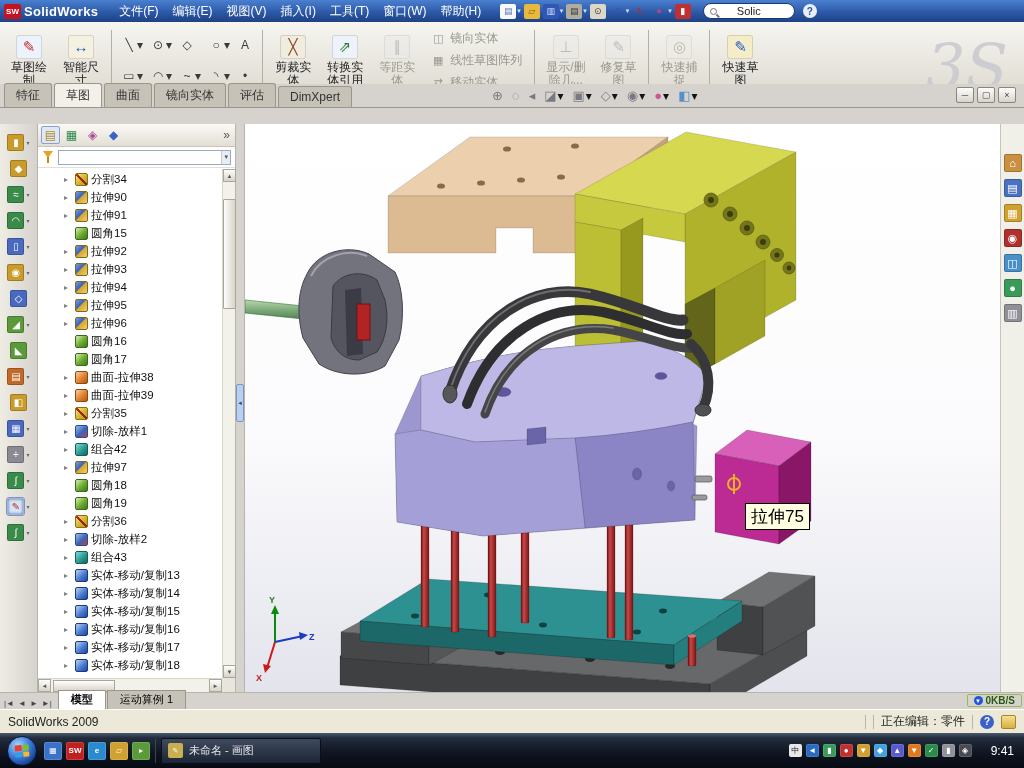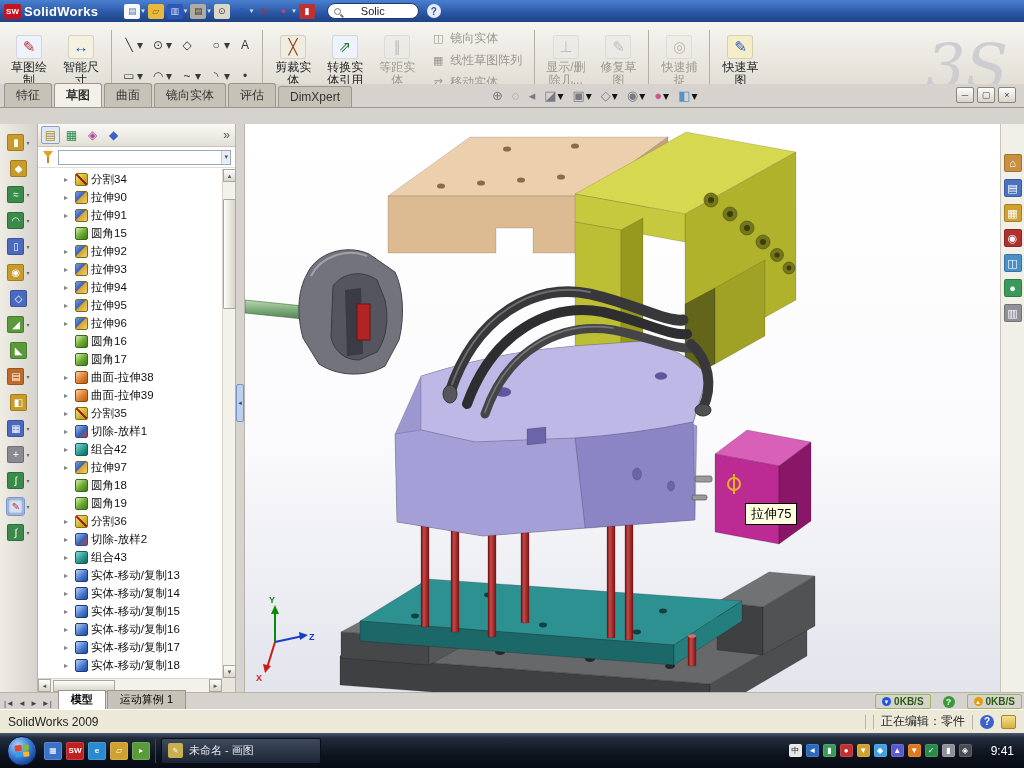--- a/index.html
+++ b/index.html
@@ -35,21 +35,21 @@
 .sgg{font-size:12px;width:14px;text-align:center;}
 .stack{display:flex;flex-direction:column;justify-content:center;gap:3px;padding:0 3px;}
 .stackbtn{display:flex;align-items:center;gap:5px;font-size:12px;color:#9a978e;padding:1px 4px;}
 .sicon{font-size:11px;width:14px;text-align:center;}
 .watermark{position:absolute;right:16px;top:14px;font-size:62px;line-height:62px;color:#c9c9cf;font-style:italic;font-family:"DejaVu Serif","Liberation Serif",serif;opacity:.85;pointer-events:none;}
 
 
 .tabrow{position:absolute;top:84px;left:0;right:0;height:24px;background:#d6d3ce;border-bottom:1px solid #9a968c;}
 .cmtabs{position:absolute;left:2px;bottom:0;display:flex;align-items:flex-end;}
 .cmtab{padding:3px 11px;font-size:12px;color:#333;border:1px solid #9a968c;border-bottom:none;background:#c6c2b8;margin-left:2px;border-radius:3px 3px 0 0;white-space:nowrap;}
-.cmtab.active{background:#f2f0e8;font-weight:bold;}
+.cmtab.active{background:#f2f0e8;font-weight:normal;}
 .headsup{position:absolute;left:492px;top:4px;display:flex;gap:9px;align-items:center;opacity:.9;}
 .hic{display:flex;align-items:center;gap:1px;}
 .hicon{font-size:13px;color:#70707a;}
 .winctrl{position:absolute;right:8px;top:3px;display:flex;gap:3px;}
 .wbtn{width:18px;height:16px;border:1px solid #8a867c;background:linear-gradient(#fdfdfb,#d8d4ca);font-size:9px;display:flex;align-items:center;justify-content:center;color:#444;border-radius:2px;}
 
 
 .main{position:absolute;top:124px;left:0;right:0;bottom:76px;display:flex;}
 .leftstrip{width:38px;background:linear-gradient(90deg,#efece4,#d6d3ce);border-right:1px solid #b8b4aa;padding-top:10px;display:flex;flex-direction:column;align-items:center;gap:9px;overflow:hidden;}
 .lsi{display:flex;align-items:center;gap:2px;}
@@ -87,32 +87,32 @@
 .hscroll{position:absolute;left:0;bottom:0;right:13px;height:14px;background:#f2f1ea;border-top:1px solid #d8d4ca;display:flex;align-items:center;}
 .hthumb{width:62px;height:12px;background:linear-gradient(#fdfdfb,#d8d4ca);border:1px solid #aaa69c;margin-left:2px;}
 .hsp{flex:1;}
 .corner{position:absolute;right:0;bottom:0;width:13px;height:14px;background:#e8e5dc;}
 
 .splitter{width:9px;background:#d6d3ce;border-right:1px solid #b8b4aa;position:relative;}
 .splitbtn{position:absolute;top:260px;left:0;width:8px;height:38px;background:#bcd0ee;border:1px solid #7a96c8;border-radius:2px;display:flex;align-items:center;justify-content:center;font-size:7px;color:#2a4a8a;}
 
 .viewport{flex:1;position:relative;background:linear-gradient(180deg,#ffffff 0%,#fbfbfd 55%,#e3e4ec 100%);overflow:hidden;}
 .viewport svg{position:absolute;inset:0;}
-.vtooltip{position:absolute;left:500px;top:379px;background:#ffffe1;border:1px solid #000;font-size:13px;padding:1px 5px;color:#000;white-space:nowrap;}
+.vtooltip{position:absolute;left:500px;top:379px;background:#ffffe1;border:1px solid #000;font-size:17px;padding:1px 5px;color:#000;white-space:nowrap;}
 
 .rightstrip{width:24px;background:#f0efe8;border-left:1px solid #c8c4ba;display:flex;flex-direction:column;align-items:center;padding-top:30px;gap:7px;}
 .rsi{width:18px;height:18px;border-radius:2px;display:flex;align-items:center;justify-content:center;font-size:11px;color:#fff;border:1px solid rgba(0,0,0,.2);}
 
 
 .doctabs{position:absolute;left:0;right:0;top:692px;height:17px;background:#d6d3ce;border-top:1px solid #b8b4aa;display:flex;align-items:flex-end;font-size:11px;}
 .navbtns{display:flex;gap:2px;padding:0 4px 1px 3px;color:#444;font-size:8px;align-items:center;}
 .navbtns span{padding:0 1px;}
 .dtab{padding:1px 12px 2px;border:1px solid #9a968c;border-bottom:none;background:#c6c2b8;margin-left:1px;white-space:nowrap;}
 .dtab.active{background:#fff;font-weight:bold;}
-.netmeter{position:absolute;right:2px;top:1px;display:flex;gap:12px;align-items:center;height:15px;}
+.netmeter{position:absolute;right:2px;top:1px;display:flex;gap:12px;align-items:center;height:15px;flex-direction:column;}
 .chip{display:flex;align-items:center;gap:3px;background:linear-gradient(#f6fae6,#dcc;background:linear-gradient(#f6fae6,#dce8b8));border:1px solid #9ab85a;border-radius:2px;padding:0 6px;height:15px;font-size:10px;color:#2a5a10;font-weight:bold;}
 .dot{width:9px;height:9px;border-radius:50%;color:#fff;font-size:6px;display:flex;align-items:center;justify-content:center;flex:none;}
 .dotb{background:#2255dd;}
 .doty{background:#e89a10;}
 .qcircle{width:12px;height:12px;border-radius:50%;background:#3a9a3a;color:#fff;font-size:9px;font-weight:bold;display:flex;align-items:center;justify-content:center;}
 
 
 .statusbar{position:absolute;left:0;right:0;top:709px;height:24px;background:#ece9d8;border-top:1px solid #fff;display:flex;align-items:center;padding:0 8px;font-size:12px;color:#222;}
 .sb-right{margin-left:auto;display:flex;align-items:center;gap:7px;}
 .sbsep{width:1px;height:14px;background:#b8b4aa;}
@@ -136,20 +136,29 @@
 .clock{font-size:12px;color:#fff;margin-left:15px;}
 </style>
 </head>
 <body>
 
 <div id="app">
 
   <div class="titlebar">
     <span class="logo-badge">SW</span>
     <span class="logo-text">SolidWorks</span>
+    <div class="menus" id="menus" style="display: flex;">
+        <span class="menu-item">文件(F)</span>
+        <span class="menu-item">编辑(E)</span>
+        <span class="menu-item">视图(V)</span>
+        <span class="menu-item">插入(I)</span>
+        <span class="menu-item">工具(T)</span>
+        <span class="menu-item">窗口(W)</span>
+        <span class="menu-item">帮助(H)</span>
+      </div>
     <div class="std" id="stdbar">
         <span class="stdw">
           <span class="ticn" style="background: rgb(248, 248, 248); color: rgb(90, 122, 176);">▤</span>
           <span class="dd">▾</span>
         </span>
         <span class="stdw">
           <span class="ticn" style="background: rgb(232, 185, 60); color: rgb(122, 90, 16);">▱</span>
         </span>
         <span class="stdw">
           <span class="ticn" style="background: rgb(47, 87, 181); color: rgb(207, 224, 255);">▥</span>

